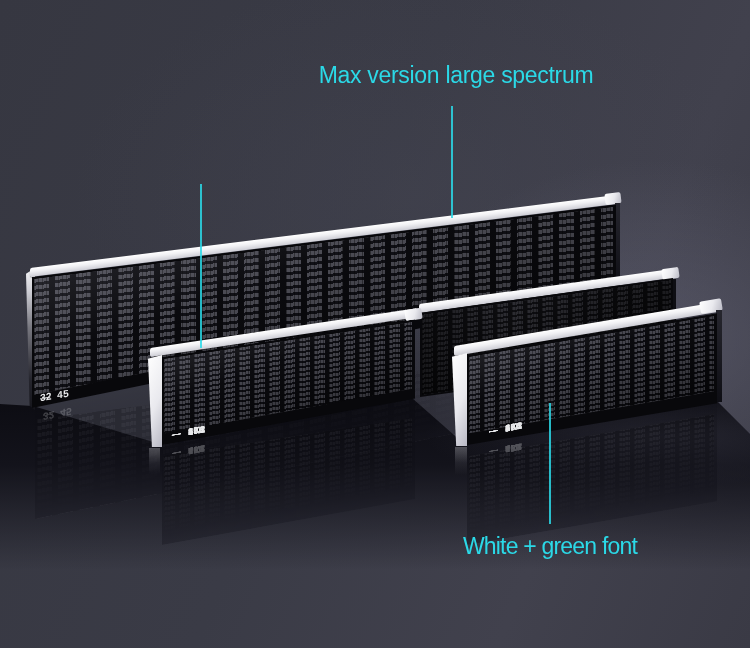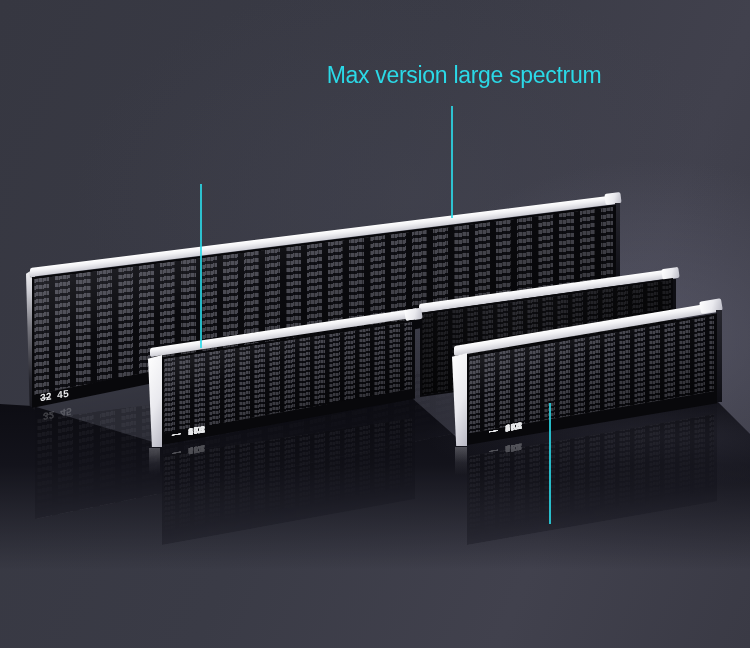--- a/index.html
+++ b/index.html
@@ -102,21 +102,21 @@
   .d-face .led{left:2px;top:2px;right:3px;height:88px;
           clip-path:polygon(0 0,100% 0,100% 86%,0 87%);}
   .d-labels{left:22px;top:73px;right:6px;height:12px;transform:rotate(-0.5deg);}
   .d-refl{left:467px;top:445px;width:250px;height:100px;transform:skewY(-9.9deg);opacity:.42;}
   .d-refl .inner{height:90px;}
   .d-capRefl{left:455px;top:447px;width:12px;height:28px;}
 
   
   .callout{color:#2bd9e7;font-size:23px;font-weight:normal;letter-spacing:-.3px;
            text-align:center;width:400px;line-height:1.2;}
-  .t-max{left:264px;top:62px;}
+  .t-max{left:256px;top:62px;}
   .t-two{left:65px;top:148px;}
   .t-white{left:350px;top:533px;letter-spacing:-.8px;}
   .cline{width:2px;background:#2bd9e7;opacity:.85;}
   .l-max{left:451px;top:106px;height:112px;}
   .l-two{left:200px;top:184px;height:164px;}
   .l-white{left:549px;top:403px;height:121px;}
 
   .z2{z-index:2}.z4{z-index:4}.z10{z-index:10}.z12{z-index:12}.z14{z-index:14}
   .z20{z-index:20}.z22{z-index:22}.z30{z-index:30}.z100{z-index:100}
 </style>
@@ -232,14 +232,15 @@
         </div>
     </div>
   </div>
 
   <div class="callout t-max z100">Max version large spectrum</div>
   <div class="cline l-max z100"></div>
 
   <div class="cline l-two z100"></div>
 
   <div class="cline l-white z100"></div>
+  <div class="callout t-white z100">White + green font</div>
 
 </div>
 
 </body></html>

